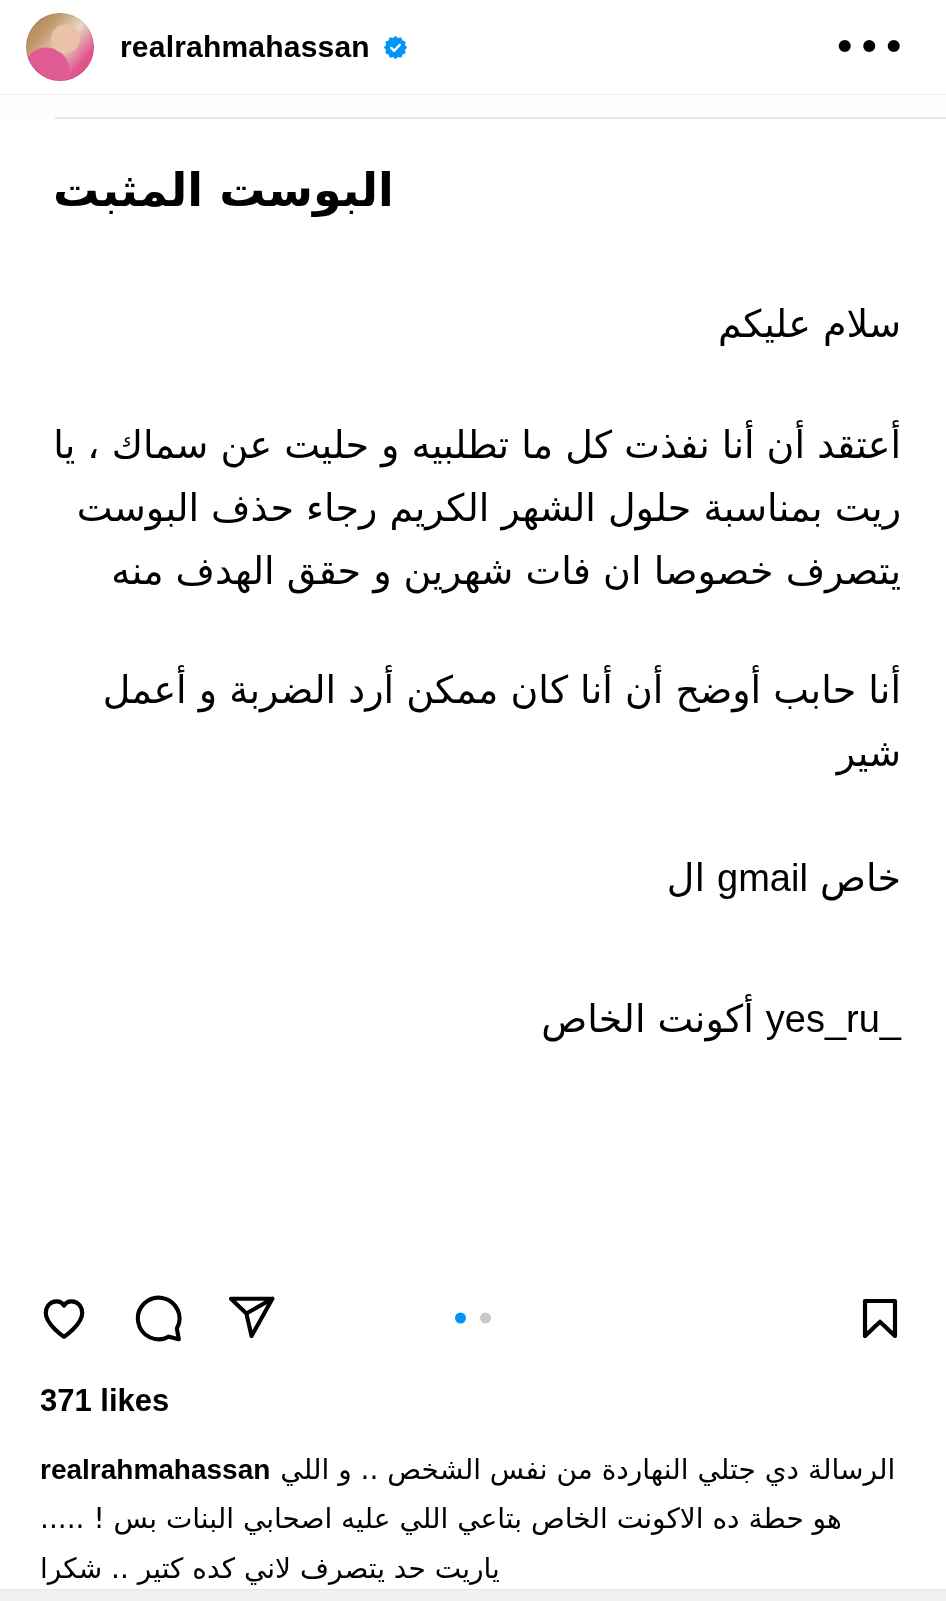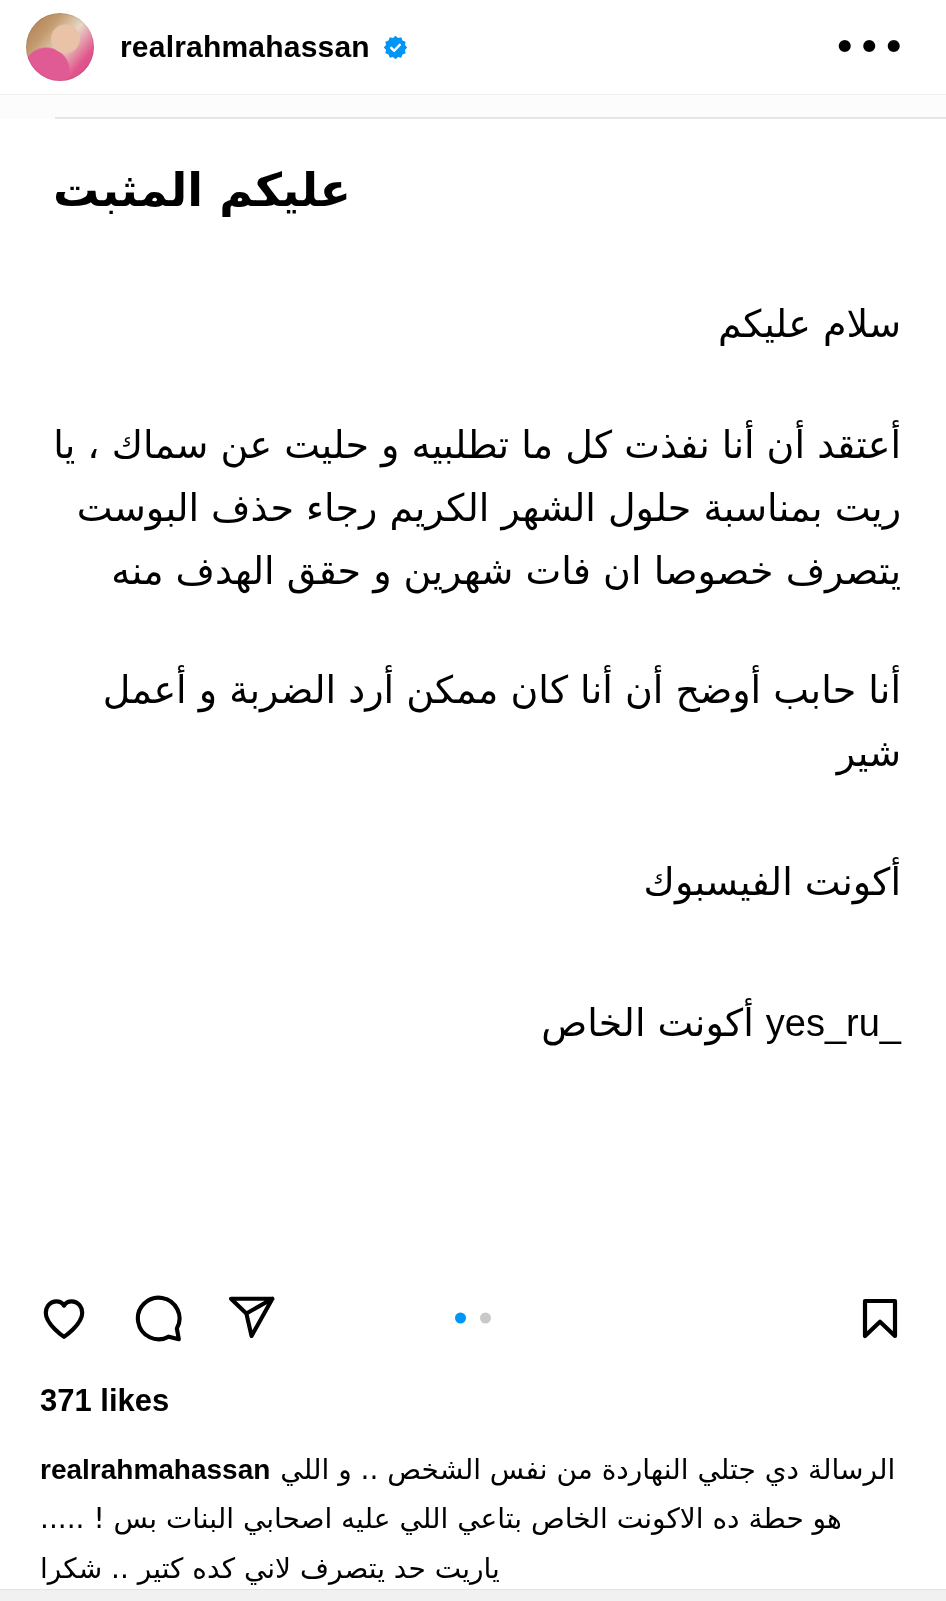--- a/index.html
+++ b/index.html
@@ -108,25 +108,25 @@
     </svg>
   </div>
   <div class="menu-dots">•••</div>
 </div>
 
 <div class="sub-strip">
   <div class="rule"></div>
 </div>
 
 <div class="media">
-  <div class="title">عليكم المثبت</div>
+  <div class="title">البوست المثبت</div>
   <div class="rtl greeting">سلام عليكم</div>
   <div class="rtl p1" dir="rtl">أعتقد أن أنا نفذت كل ما تطلبيه و حليت عن سماك ، يا ريت بمناسبة حلول الشهر الكريم رجاء حذف البوست يتصرف خصوصا ان فات شهرين و حقق الهدف منه</div>
   <div class="rtl p2" dir="rtl">أنا حابب أوضح أن أنا كان ممكن أرد الضربة و أعمل شير</div>
-  <div class="rtl fb-line" dir="rtl">أكونت الفيسبوك</div>
+  <div class="rtl gmail-line" dir="rtl"><span>خاص</span> <span class="latin">gmail</span> <span>ال</span></div>
   <div class="rtl ru-line" dir="rtl"><span class="latin">yes_ru_</span> <span>أكونت الخاص</span></div>
 </div>
 
 <div class="actions">
   <div class="left">
     <span class="icon-btn">
       <svg width="52" height="52" viewBox="0 0 24 24" fill="none" stroke="#000" stroke-width="1.9" stroke-linecap="round" stroke-linejoin="round">
         <path d="M12 20.7S3.6 15 3.6 9.7C3.6 6.5 5.8 4.3 8.4 4.3c1.5 0 2.9.75 3.6 2 .7-1.25 2.1-2 3.6-2 2.6 0 4.8 2.2 4.8 5.4C20.4 15 12 20.7 12 20.7z"></path>
       </svg>
     </span>

